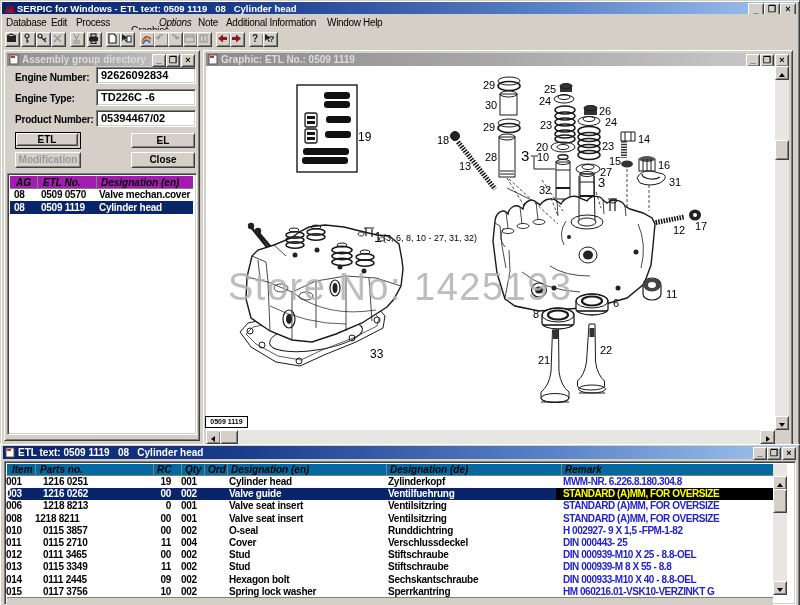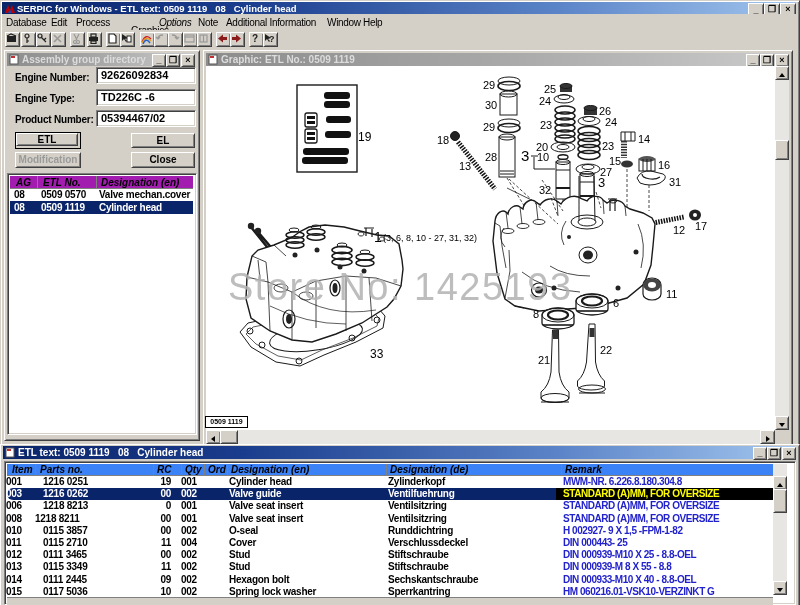--- a/index.html
+++ b/index.html
@@ -492,21 +492,21 @@
   <rect x="1" y="1" width="8" height="9" fill="#fff" stroke="#555"></rect>
   <rect x="2" y="2" width="4" height="2" fill="#c03030"></rect>
 </svg>
 <div class="abs" style="left:18px;top:447px;font:bold 10px 'Liberation Sans',sans-serif;color:#ffffff;">ETL text: 0509 1119&nbsp;&nbsp; 08&nbsp;&nbsp; Cylinder head</div>
 <div class="wbtn" style="left:753px;top:447px;width:12px;height:11px;"><span style="position:relative;top:0px;">_</span></div>
 <div class="wbtn" style="left:767px;top:447px;width:12px;height:11px;">❐</div>
 <div class="wbtn" style="left:782px;top:447px;width:12px;height:11px;">×</div>
 
 <div class="abs sunken" style="left:4px;top:461px;width:790px;height:142px;background:#fff;">
 
-  <div style="position:absolute;left:2px;top:2px;width:766px;height:11px;background:#3b82f6;border-bottom:1px solid #808080;font:italic bold 10px 'Liberation Sans',sans-serif;">
+  <div style="position:absolute;left:2px;top:2px;width:766px;height:11px;background:#0369a1;border-bottom:1px solid #808080;font:italic bold 10px 'Liberation Sans',sans-serif;">
     <span class="c" style="left:5px;">Item</span>
     <span class="c" style="left:33px;">Parts no.</span>
     <span class="c" style="left:150px;">RC</span>
     <span class="c" style="left:178px;">Qty</span>
     <span class="c" style="left:201px;">Ord</span>
     <span class="c" style="left:224px;">Designation (en)</span>
     <span class="c" style="left:383px;">Designation (de)</span>
     <span class="c" style="left:558px;">Remark</span>
     <span class="abs" style="left:28px;top:0;width:1px;height:11px;background:#808080;"></span>
     <span class="abs" style="left:146px;top:0;width:1px;height:11px;background:#808080;"></span>
@@ -593,21 +593,21 @@
         <span class="c" style="left:-1px;">014</span>
         <span class="c" style="left:36px;">0111 2445</span>
         <span class="c" style="left:144px;width:20px;text-align:right;">09</span>
         <span class="c" style="left:174px;">002</span>
         <span class="c" style="left:222px;">Hexagon bolt</span>
         <span class="c" style="left:381px;">Sechskantschraube</span>
         <span class="c" style="color:#2222cc;left:556px;letter-spacing:-0.45px;">DIN 000933-M10 X 40 - 8.8-OEL</span>
       </div>
       <div class="row" style="top:123.8px;width:766px;height:12px;">
         <span class="c" style="left:-1px;">015</span>
-        <span class="c" style="left:36px;">0117 5036</span>
+        <span class="c" style="left:36px;">0117 3756</span>
         <span class="c" style="left:144px;width:20px;text-align:right;">10</span>
         <span class="c" style="left:174px;">002</span>
         <span class="c" style="left:222px;">Spring lock washer</span>
         <span class="c" style="left:381px;">Sperrkantring</span>
         <span class="c" style="color:#2222cc;left:556px;letter-spacing:-0.45px;">HM 060216.01-VSK10-VERZINKT G</span>
       </div>
     </div>
 
   <div class="abs" style="left:768px;top:2px;width:14px;height:131px;background:#e8e6e2;">
     <div class="btn3d abs" style="left:0;top:12px;width:12px;height:12px;"><svg width="12" height="12">

